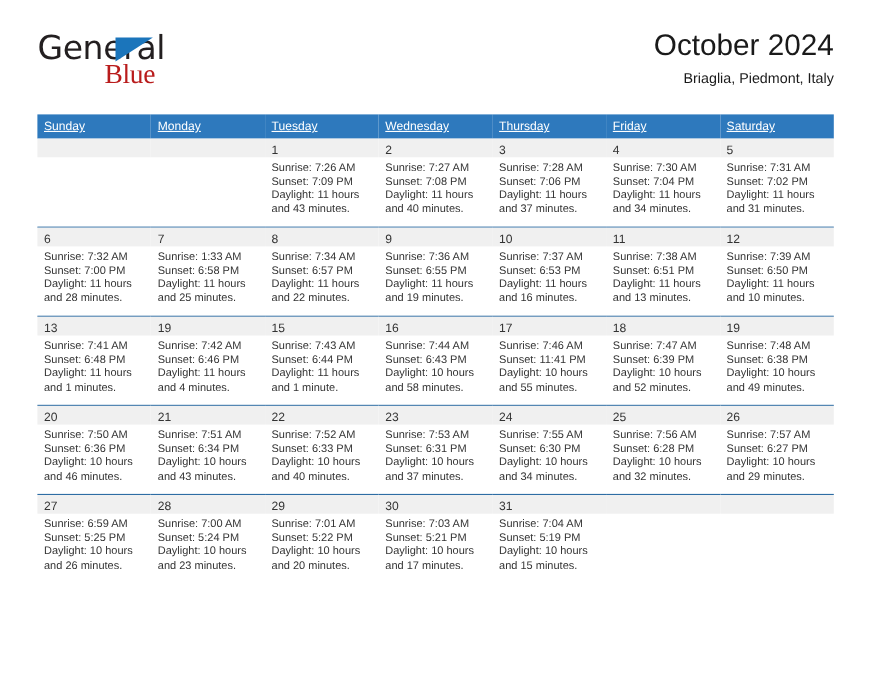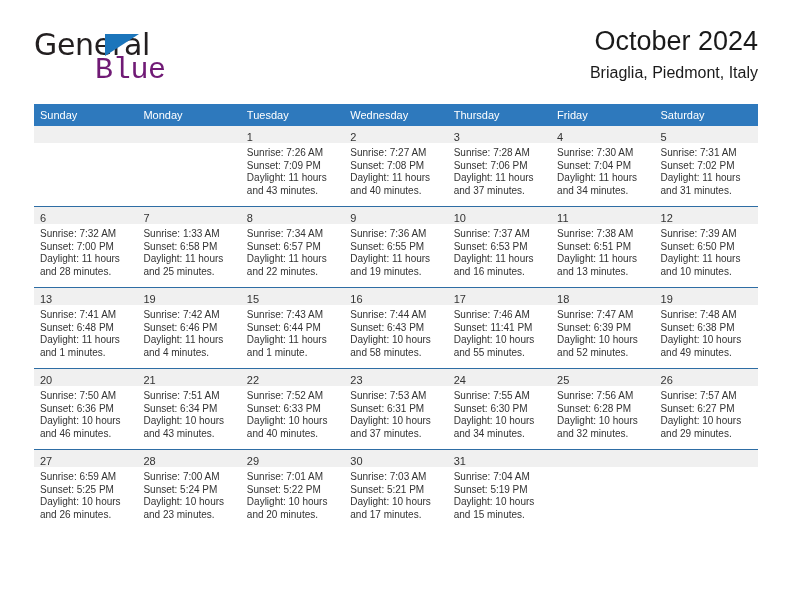--- a/index.html
+++ b/index.html
@@ -53,43 +53,43 @@
     top: 4px;
     width: 0;
     height: 0;
     border-left: 34px solid #1b75bb;
     border-bottom: 22px solid transparent;
   }
   .logo-blue {
     position: absolute;
     left: 61px;
     top: 25px;
-    font-size: 30px;
+    font-size: 25px;
     letter-spacing: -0.3px;
-    color: #701a75;
-    font-family: Liberation Mono, monospace;
+    color: #b91c1c;
+    font-family: Liberation Serif, serif;
     font-weight: 400;
     line-height: 1;
   }
   .title-block {
     position: absolute;
     right: 0;
     top: 0;
     text-align: right;
   }
   .cal-title {
     font-size: 27px;
     font-weight: 400;
     color: #1a1a1a;
     line-height: 1.15;
     white-space: nowrap;
   }
   .cal-subtitle {
     margin-top: 7px;
-    font-size: 16px;
+    font-size: 13px;
     font-weight: 400;
     color: #1a1a1a;
     line-height: 1.15;
     white-space: nowrap;
   }
 
   
   .calendar {
     position: absolute;
     left: 34px;
@@ -100,20 +100,21 @@
   }
   .calendar th {
     background: #2e79bd;
     color: #ffffff;
     font-size: 11px;
     font-weight: 400;
     text-align: left;
     padding: 5px 0 5px 6px;
     height: 11px;
     border: none;
+    text-decoration: underline;
   }
   .calendar td {
     vertical-align: top;
     padding: 0;
     border: none;
     border-top: 1.6px solid #2e6da4;
     height: 80px;
     width: 103.43px;
   }
   .calendar tr.week-first td {

